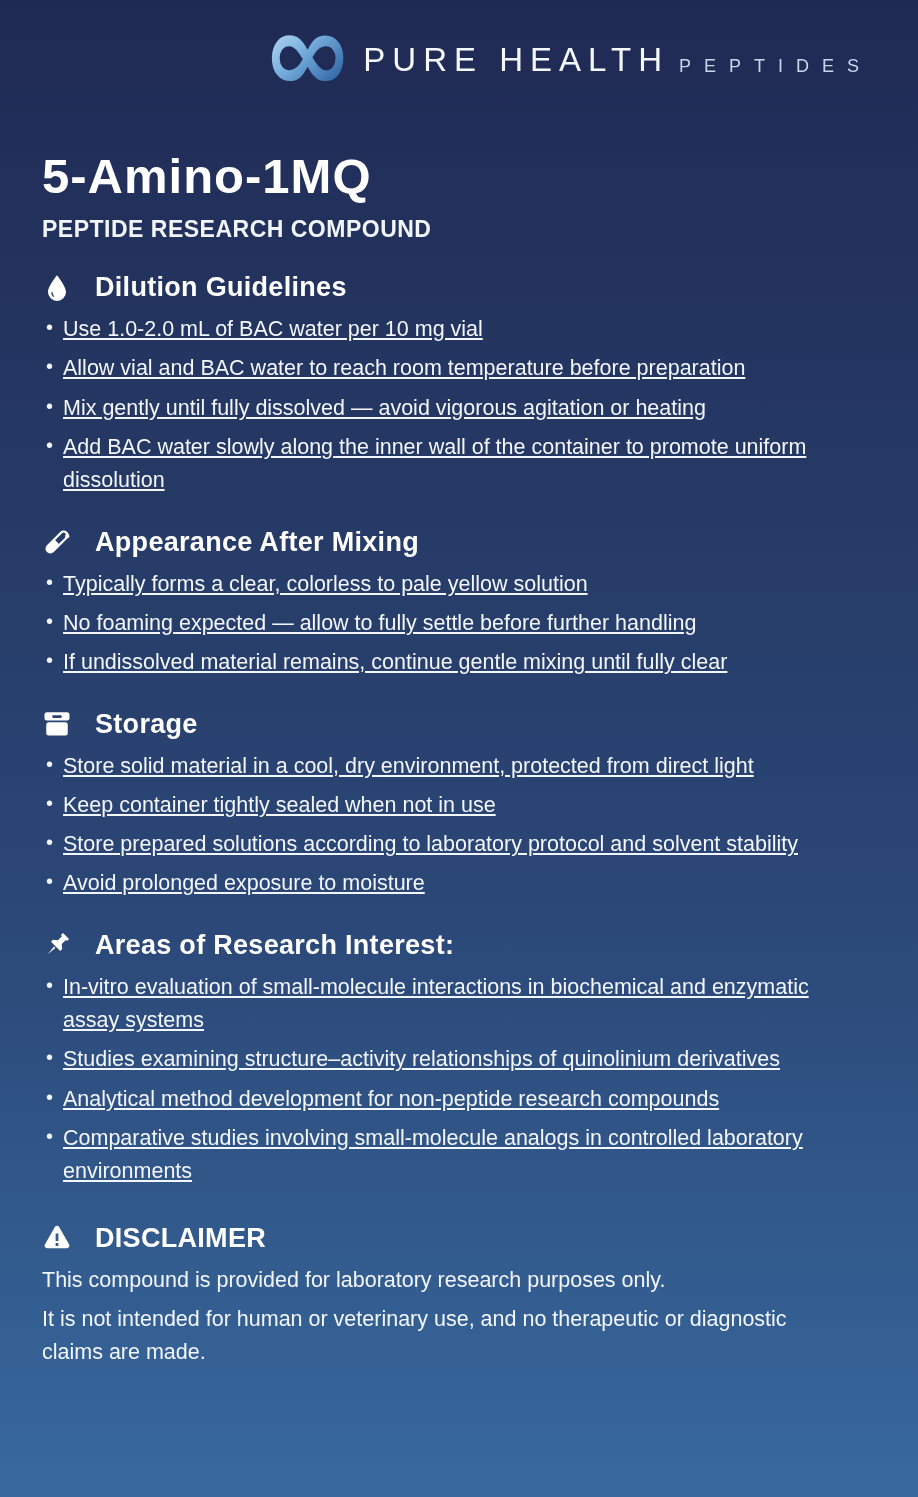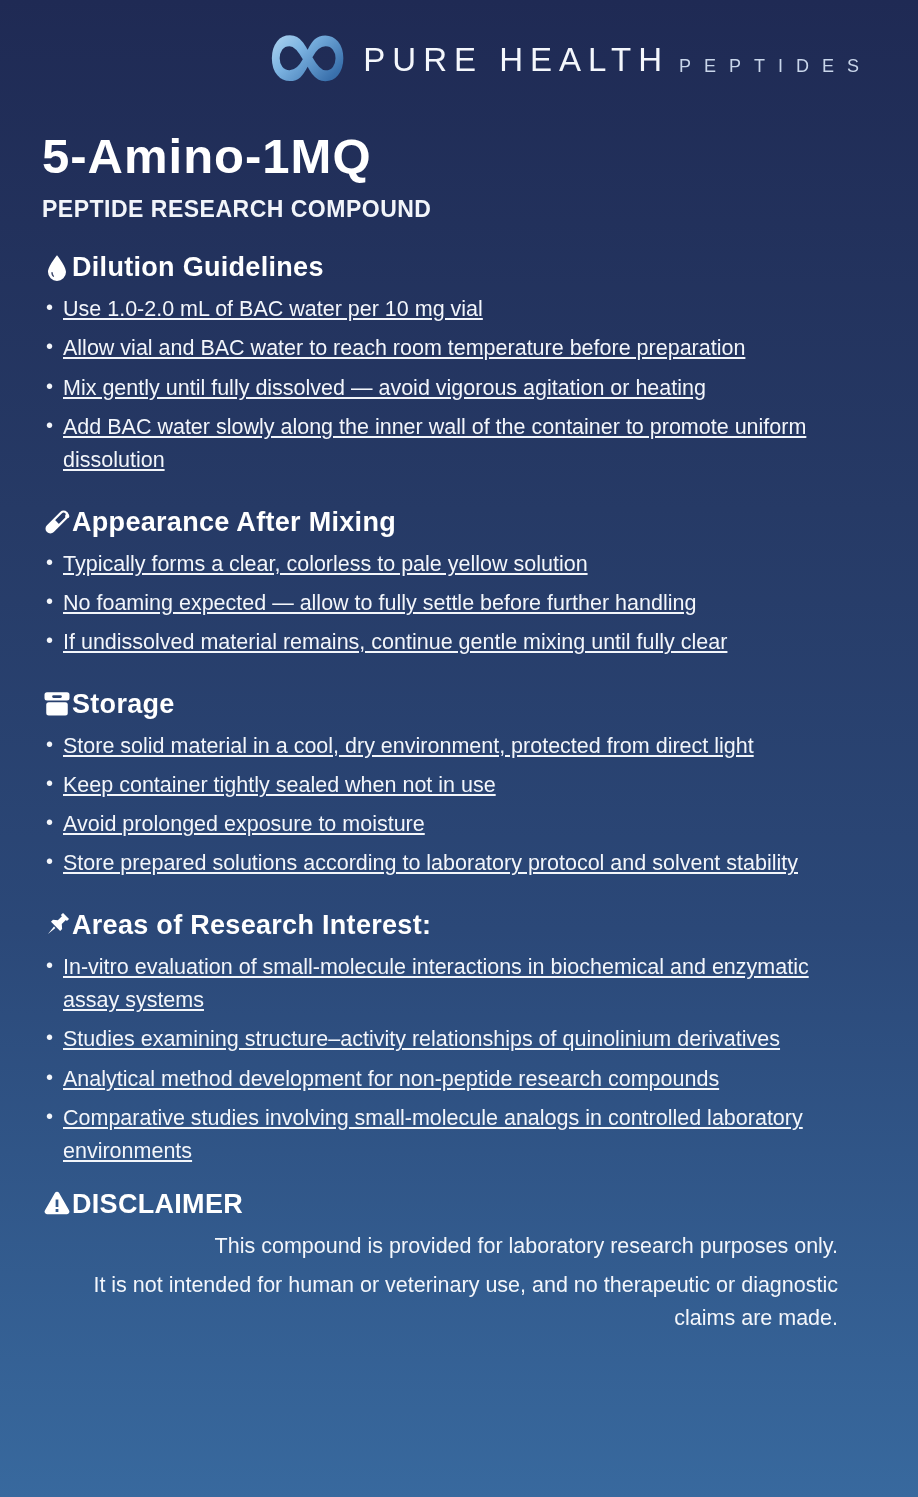--- a/index.html
+++ b/index.html
@@ -33,46 +33,46 @@
   }
   .brand-tagline {
     font-size:18px; font-weight:300; letter-spacing:13px;
     color:#c9d6ea; margin-top:12px; padding-left:10px;
   }
 
   
   .content { padding:30px 40px 0 42px; max-width:878px; box-sizing:border-box; }
   .page-title {
     font-size:49px; font-weight:800; letter-spacing:1px;
-    margin:0 0 12px 0; color:#ffffff;
+    margin:20px 0 12px 0; color:#ffffff;
   }
   .page-subtitle {
     font-size:23px; font-weight:700; letter-spacing:0.5px;
     color:#f2f5fa; margin:0 0 6px 0;
   }
 
   .section { margin-top:29px; }
-  .section-head { display:flex; align-items:center; gap:0; margin-bottom:10px; }
+  .section-head { display:flex; align-items:center; gap:23px; margin-bottom:10px; }
   .section-icon { width:30px; height:30px; flex:0 0 auto; }
   .section-icon svg { width:30px; height:30px; display:block; }
   .section-title { font-size:27px; font-weight:700; color:#ffffff; letter-spacing:0.3px; }
 
   ul.bullets { list-style:none; margin:0; padding:0; }
   ul.bullets li {
     position:relative; padding-left:21px;
     font-size:21.5px; line-height:1.55;
     color:#f3f6fb; margin-bottom:6px; font-weight:400;text-decoration:underline;
   }
   ul.bullets li::before {
     content:"\2022";
     position:absolute; left:4px; top:-1px;
     font-size:20px; color:#f3f6fb;
   }
 
-  .disclaimer-section { margin-top:20px;text-align:right; }
+  .disclaimer-section { margin-top:34px; }
   .disclaimer-text p {
     font-size:21.5px; line-height:1.55; margin:2px 0 6px 0;
     color:#f3f6fb; font-weight:400;
   }
 </style>
 </head>
 <body>
 
 <div class="page">
 
@@ -135,22 +135,22 @@
           <svg viewBox="0 0 24 24">
             <path fill="#ffffff" fill-rule="evenodd" d="M4 2.5h16a2 2 0 0 1 2 2v2.6a2 2 0 0 1-2 2H4a2 2 0 0 1-2-2V4.5a2 2 0 0 1 2-2Zm5.2 2.4h5.6a1.1 1.1 0 0 1 0 2.2H9.2a1.1 1.1 0 0 1 0-2.2Z"></path>
             <rect x="3.4" y="10.6" width="17.2" height="10.6" rx="2" fill="#ffffff"></rect>
           </svg>
         </span>
         <span class="section-title">Storage</span>
       </div>
       <ul class="bullets">
         <li>Store solid material in a cool, dry environment, protected from direct light</li>
         <li>Keep container tightly sealed when not in use</li>
+        <li>Store prepared solutions according to laboratory protocol and solvent stability</li>
         <li>Avoid prolonged exposure to moisture</li>
-        <li>Store prepared solutions according to laboratory protocol and solvent stability</li>
       </ul>
     </div>
 
     <div class="section">
       <div class="section-head">
         <span class="section-icon">
           <svg viewBox="0 0 24 24">
             <g transform="rotate(45 12 12)" fill="#ffffff">
               <path d="M8.6 1.8h6.8v2.4h-1.2v4.6l3 2.6v2.2H6.8v-2.2l3-2.6V4.2H8.6Z"></path>
               <path d="M11.2 14.6h1.6L12 22.2Z"></path>

